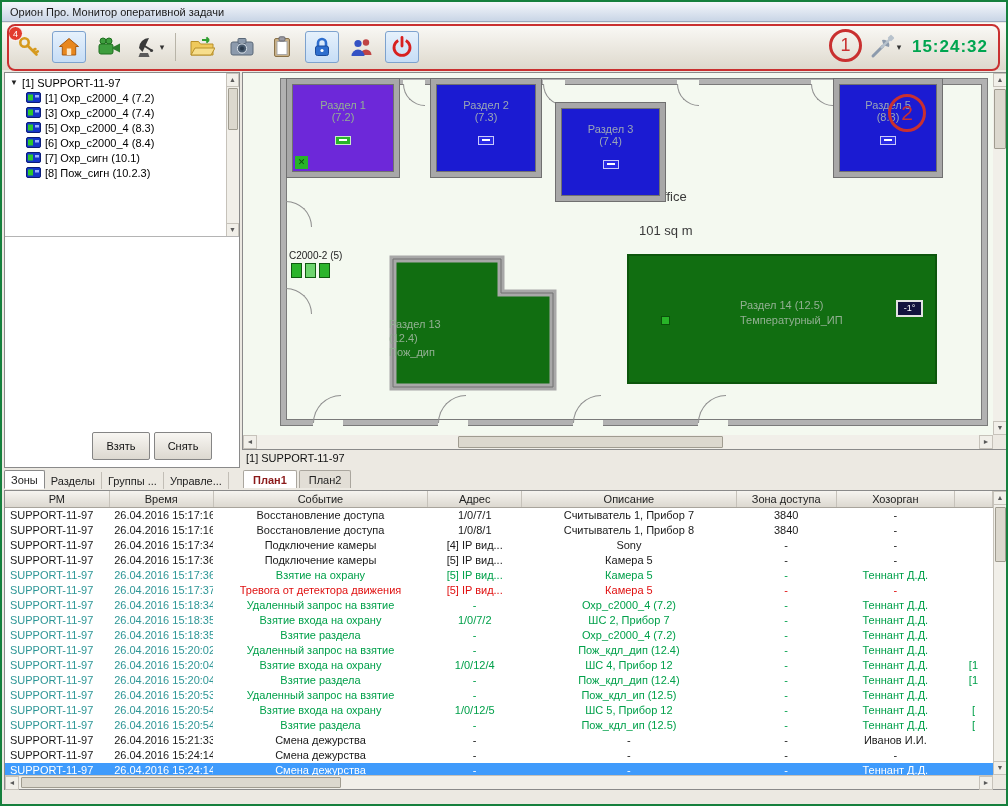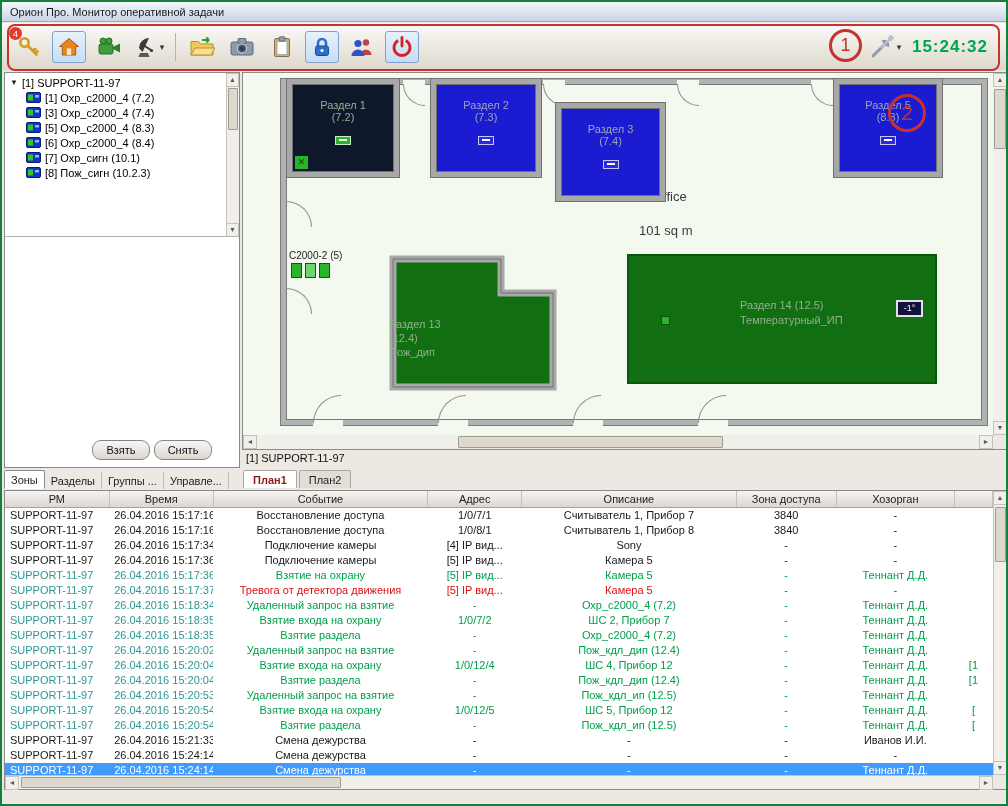--- a/index.html
+++ b/index.html
@@ -31,37 +31,37 @@
   .ann-2{left:886px;top:92px;width:38px;height:38px;font-size:21px}
 
   
   .left-panel{position:absolute;left:2px;top:70px;width:236px;height:396px;background:#fff;border:1px solid #8a8a8a}
   .tree-list{position:absolute;left:0;top:0;right:0;height:164px;border-bottom:1px solid #b4b4b4;overflow:hidden;padding-top:2px}
   .tree-root{height:15px;font-size:11px;display:flex;align-items:center;padding-left:5px;white-space:nowrap}
   .tree-root::before{content:"▼";font-size:8px;margin-right:4px;color:#222}
   .tree-item{height:15px;font-size:11px;display:flex;align-items:center;gap:4px;padding-left:21px;white-space:nowrap}
   .tree-sb{position:absolute;right:0;top:0;width:13px;height:164px;background:#f1efe9;border-left:1px solid #c6c2ba}
   .panel-buttons{position:absolute;bottom:7px;right:27px;display:flex;gap:4px}
-  .btn{width:58px;height:20px;font-size:11px;color:#111;background:linear-gradient(#f8f6f2,#dcd8d0);
-    border:1px solid #858585;border-radius:9px}
+  .btn{width:58px;height:28px;font-size:11px;color:#111;background:linear-gradient(#f8f6f2,#dcd8d0);
+    border:1px solid #858585;border-radius:2px}
 
   
   .left-tabs{position:absolute;left:2px;top:466px;width:236px;height:21px;display:flex;align-items:flex-end;
     font-size:11px;color:#222}
   .ltab{padding:3px 6px 2px;border-right:1px solid #c2beb6;background:transparent}
   .ltab.active{background:#fff;border:1px solid #8a8a8a;border-bottom:1px solid #fff;border-radius:2px 2px 0 0}
 
   
   .plan-wrap{position:absolute;left:240px;top:70px;width:766px;height:378px;border:1px solid #8a8a8a;background:#f4f9f0}
   .plan-canvas{position:absolute;left:0;top:0;right:14px;bottom:14px;overflow:hidden;background:#f4f9f0}
   .wall-outer{position:absolute;left:38px;top:6px;width:706px;height:346px;border:5px solid #b2b2b2;
     box-shadow:0 0 0 1px #7a7a7a, inset 0 0 0 1px #7a7a7a}
   .plan-room{position:absolute;border:5px solid #a8a8a8;box-shadow:0 0 0 1px #707070, inset 0 0 0 1px #707070;
     text-align:center;font-size:11px}
-  .room-green{background:#0f172a;color:#93b093}
+  .room-green{background:#6d28d9;color:#93b093}
   .room-blue{background:#1b1bd2;color:#9aa6b6}
   .room-name{margin-top:15px}
   .room-ind{width:16px;height:9px;margin:13px auto 0;border:1px solid rgba(255,255,255,.75);position:relative}
   .room-ind::after{content:"";position:absolute;left:3px;right:3px;top:2px;height:2px;background:#fff}
   .room-blue .room-ind{background:#2a2ae6}
   .room-green .room-ind{background:#28b428}
   .room-corner{position:absolute;left:3px;bottom:3px;width:13px;height:13px;background:#28b428;color:#0a4a0a;
     font-size:9px;line-height:13px;text-align:center}
   .room-corner::before{content:"✕"}
   .office-name{position:absolute;left:410px;top:116px;font-size:13px;color:#3a3a3a}

